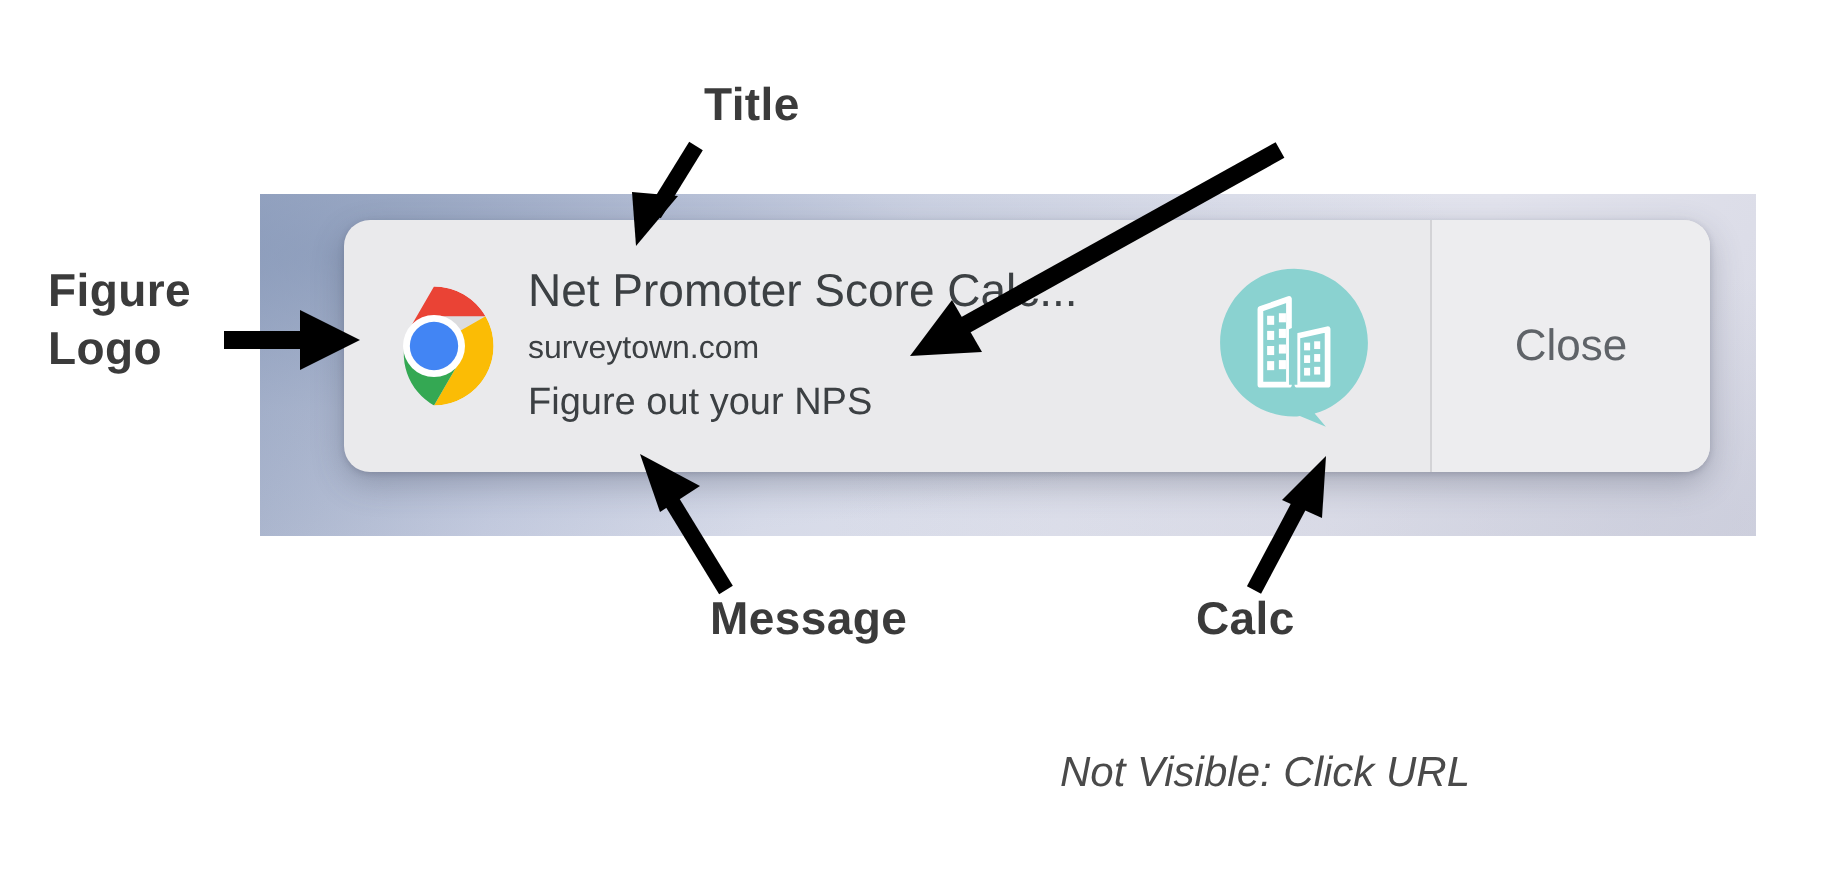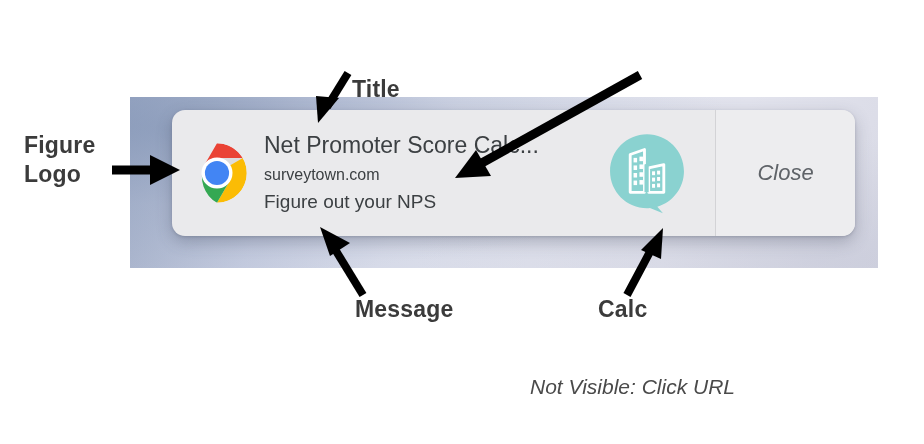--- a/index.html
+++ b/index.html
@@ -123,21 +123,20 @@
     margin: 0 26px 0 14px;
   }
   .site-icon svg { display: block; width: 84px; height: 84px; }
 
   
   .card-actions {
     flex: 0 0 139px;
     display: flex;
     flex-direction: column;
     border-left: 1px solid #d3d3d6;
-    font-style: italic;
   }
   .action-button {
     flex: 1 1 50%;
     display: flex;
     align-items: center;
     justify-content: center;
     font-size: 22px;
     color: #5f6368;
     background: #ededef;
     cursor: default;
@@ -151,21 +150,21 @@
   .annotation {
     position: absolute;
     font-weight: bold;
     color: #3b3b3b;
     font-size: 23px;
     line-height: 29px;
     letter-spacing: .2px;
     white-space: pre-line;
   }
   #label-browser-logo { left: 24px;  top: 131px; }
-  #label-title        { left: 352px; top: 38px; margin-top: 37px;  }
+  #label-title        { left: 352px; top: 38px;  }
   #label-site-url     { left: 579px; top: 38px;  }
   #label-message      { left: 355px; top: 295px; }
   #label-icon         { left: 598px; top: 295px; }
 
   .footnote {
     position: absolute;
     left: 530px;
     top: 375px;
     font-size: 21px;
     font-style: italic;

